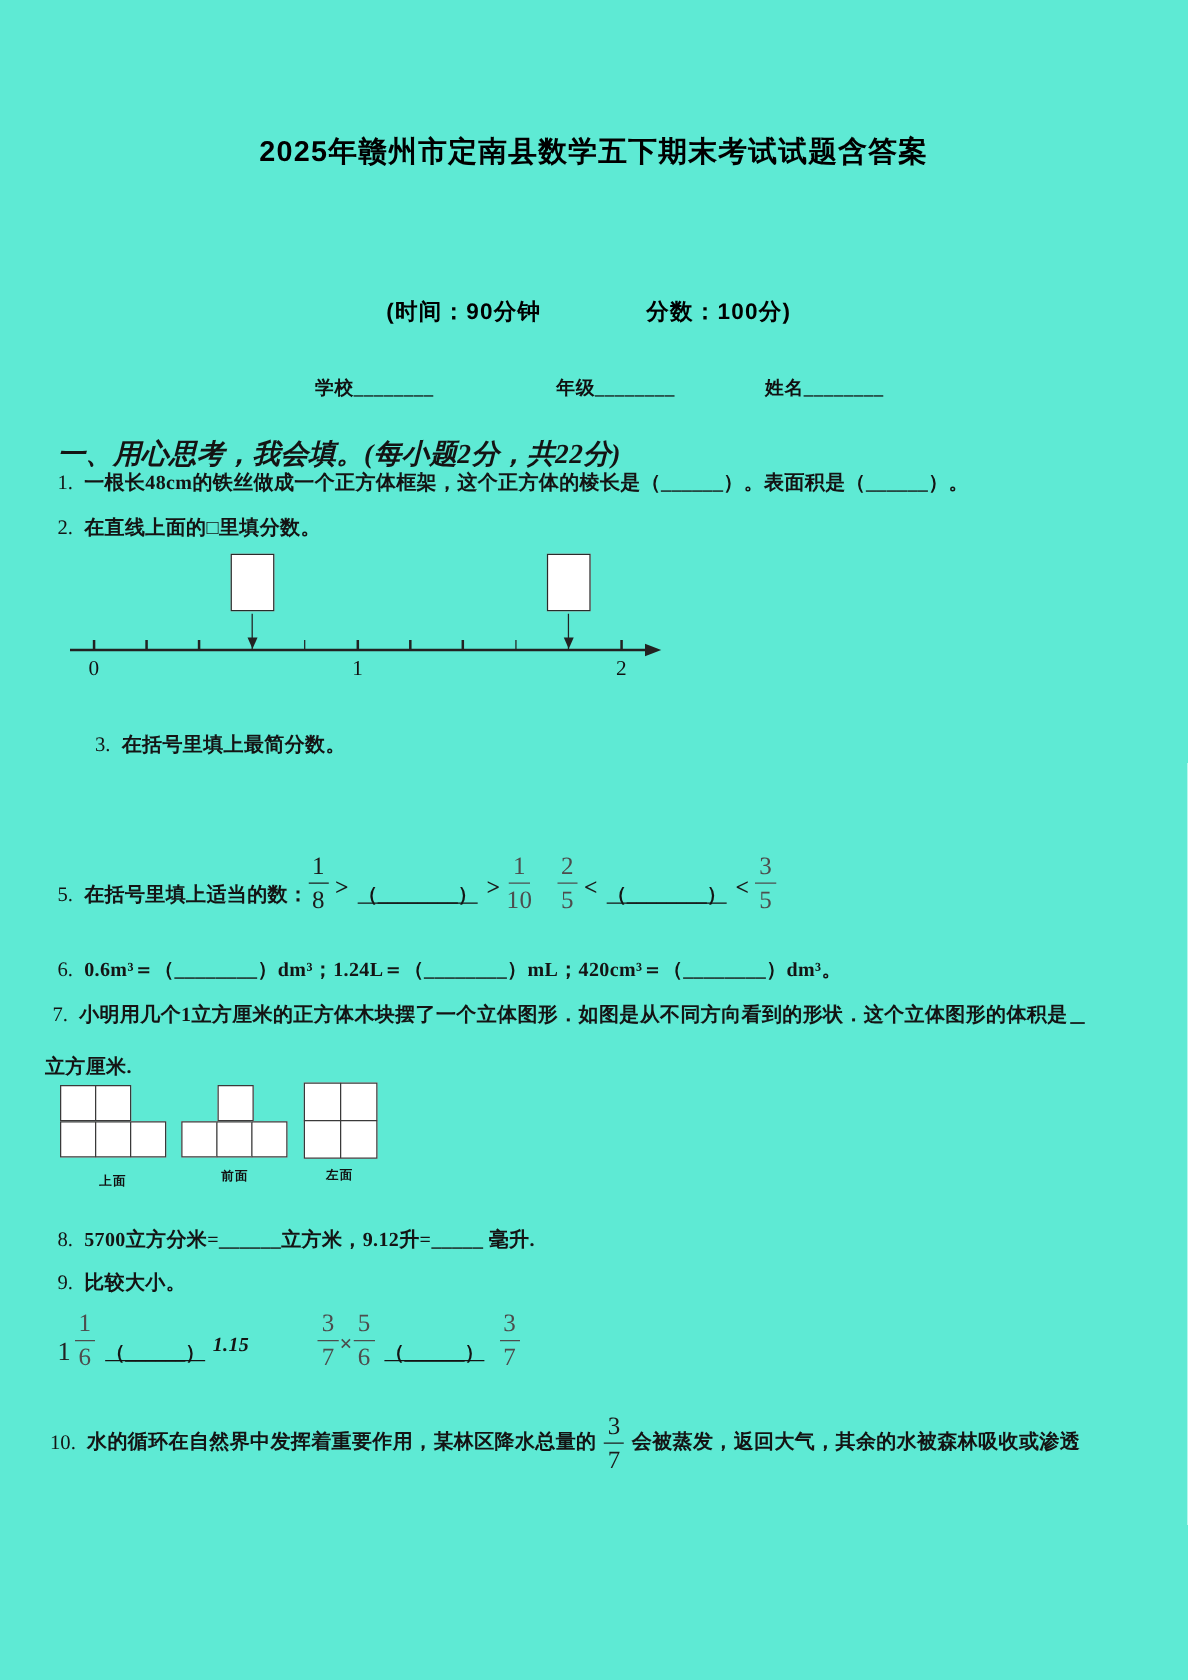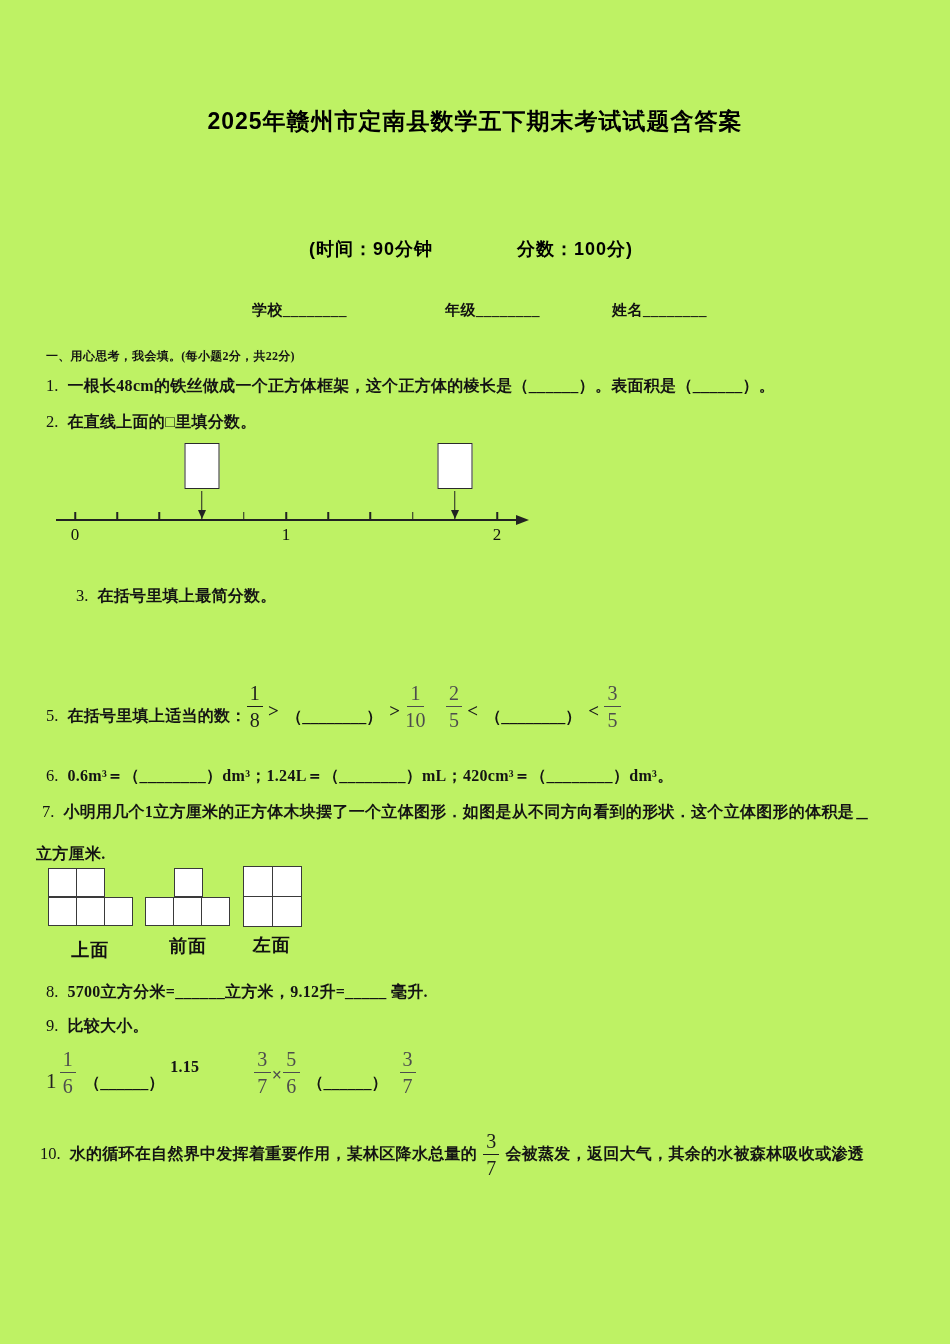--- a/index.html
+++ b/index.html
@@ -1,69 +1,69 @@
 <!DOCTYPE html>
 <html><head>
 <meta charset="utf-8">
 <style>
   html,body{margin:0;padding:0;background:#ffffff;}
   .page{
-    position:relative;width:950px;height:1344px;background:#bef264;overflow:hidden;
+    position:relative;width:950px;height:1344px;background:#5eead4;overflow:hidden;
     font-family:"Liberation Serif","DejaVu Serif",serif;color:#141414;
   }
   .abs{position:absolute;}
   .title{
     left:0;top:106px;width:950px;text-align:center;
     font-family:"Liberation Sans","DejaVu Sans",sans-serif;
     font-size:23px;font-weight:bold;letter-spacing:1px;color:#000;
   }
   .meta{
     font-family:"Liberation Sans","DejaVu Sans",sans-serif;
     font-size:18px;font-weight:bold;color:#000;letter-spacing:1px;
   }
   .idline{font-size:15px;font-weight:600;color:#111;letter-spacing:.5px;}
-  .sechead{font-size:12px;font-weight:600;letter-spacing:.3px;}
+  .sechead{font-size:22px;font-weight:600;letter-spacing:.3px;font-style:italic;}
   .q{font-size:16px;font-weight:600;letter-spacing:.3px;line-height:1.45;}
   .qnum{font-weight:400;font-family:"Liberation Serif","DejaVu Serif",serif;
         margin-right:9px;font-size:16.5px;letter-spacing:0;}
   .b{font-weight:bold;font-family:"Liberation Serif","DejaVu Serif",serif;}
   .frow{display:flex;align-items:flex-end;}
   .frow.center{align-items:center;}
   .sp{display:inline-block;}
   
   .frac{display:inline-flex;flex-direction:column;align-items:center;
         font-family:"Liberation Serif","DejaVu Serif",serif;
         font-size:20px;line-height:1;color:#4d4d4d;font-weight:400;}
   .frac .fn{padding:1px 3px 3px;border-bottom:1.5px solid currentColor;}
   .frac .fd{padding-top:3px;}
   .frac.dark{color:#1c1c1c;}
   .op{font-family:"Liberation Serif","DejaVu Serif",serif;font-size:19px;font-weight:600;
       margin:0 5px 5px;color:#1a1a1a;}
-  .blank{font-weight:600;margin:0 2px 2px;letter-spacing:0;}
+  .blank{font-weight:600;margin:0 2px 2px;letter-spacing:0;text-decoration:underline;}
   .whole{font-size:21px;margin-right:3px;color:#222;font-weight:400;}
   .times{font-size:18px;color:#4d4d4d;margin:0 1px;align-self:center;padding-top:14px;}
   
   .nl{width:490px;height:110px;}
   .nl-line{position:absolute;left:0;top:78px;width:462px;height:1.6px;background:#222;}
   .nl-ah{position:absolute;left:460px;top:74px;width:0;height:0;
          border-left:13px solid #222;border-top:5px solid transparent;border-bottom:5px solid transparent;}
   .nl-tick{position:absolute;top:71px;width:1.5px;height:8px;background:#222;transform:translateX(-50%);}
   .nl-label{position:absolute;top:84px;transform:translateX(-50%);
             font-size:17px;font-family:"Liberation Serif","DejaVu Serif",serif;color:#111;}
   .nl-box{position:absolute;top:2px;width:33px;height:44px;border:1.5px solid #2b2b2b;
           background:#fff;transform:translateX(-50%);}
   .nl-stem{position:absolute;top:50px;width:1.5px;height:20px;background:#222;transform:translateX(-50%);}
   .nl-head{position:absolute;top:69px;width:0;height:0;transform:translateX(-50%);
            border-top:9px solid #222;border-left:4.5px solid transparent;border-right:4.5px solid transparent;}
   
   .v-fig{position:absolute;}
   .v-row{display:flex;}
   .v-cell{width:29px;height:29px;box-sizing:border-box;}
   .v-cell.on{border:1.2px solid #3a3a3a;margin-right:-1.2px;margin-bottom:-1.2px;background:#fff;}
-  .v-label{margin-top:13px;text-align:center;font-size:18px;font-weight:600;letter-spacing:1px;color:#111;font-family:Liberation Serif, serif;}
+  .v-label{margin-top:13px;text-align:center;font-size:10px;font-weight:600;letter-spacing:1px;color:#111;font-family:Liberation Serif, serif;}
 </style>
 </head>
 <body>
 
 <div class="page">
 
   <div class="abs title">2025年赣州市定南县数学五下期末考试试题含答案</div>
 
   <div class="abs meta" style="left:309px;top:237px;">(时间：90分钟</div>
   <div class="abs meta" style="left:517px;top:237px;">分数：100分)</div>
@@ -199,21 +199,21 @@
   <div class="abs q" style="left:46px;top:1014px;">
     <span class="qnum">9.</span><span>比较大小。</span>
   </div>
   <div class="abs q frow" style="left:46px;top:1040px;height:56px;">
     <span class="whole">1</span>
     <span class="frac">
         <span class="fn">1</span>
         <span class="fd">6</span>
       </span>
     <span class="blank" style="margin-left:8px;">（______）</span>
-    <span class="b" style="margin-bottom:18px;margin-left:4px;">1.15</span>
+    <span class="b" style="margin-bottom:8px;margin-left:4px;font-style:italic;">1.15</span>
     <span class="sp" style="width:55px;"></span>
     <span class="frac">
         <span class="fn">3</span>
         <span class="fd">7</span>
       </span>
     <span class="times">×</span>
     <span class="frac">
         <span class="fn">5</span>
         <span class="fd">6</span>
       </span>

